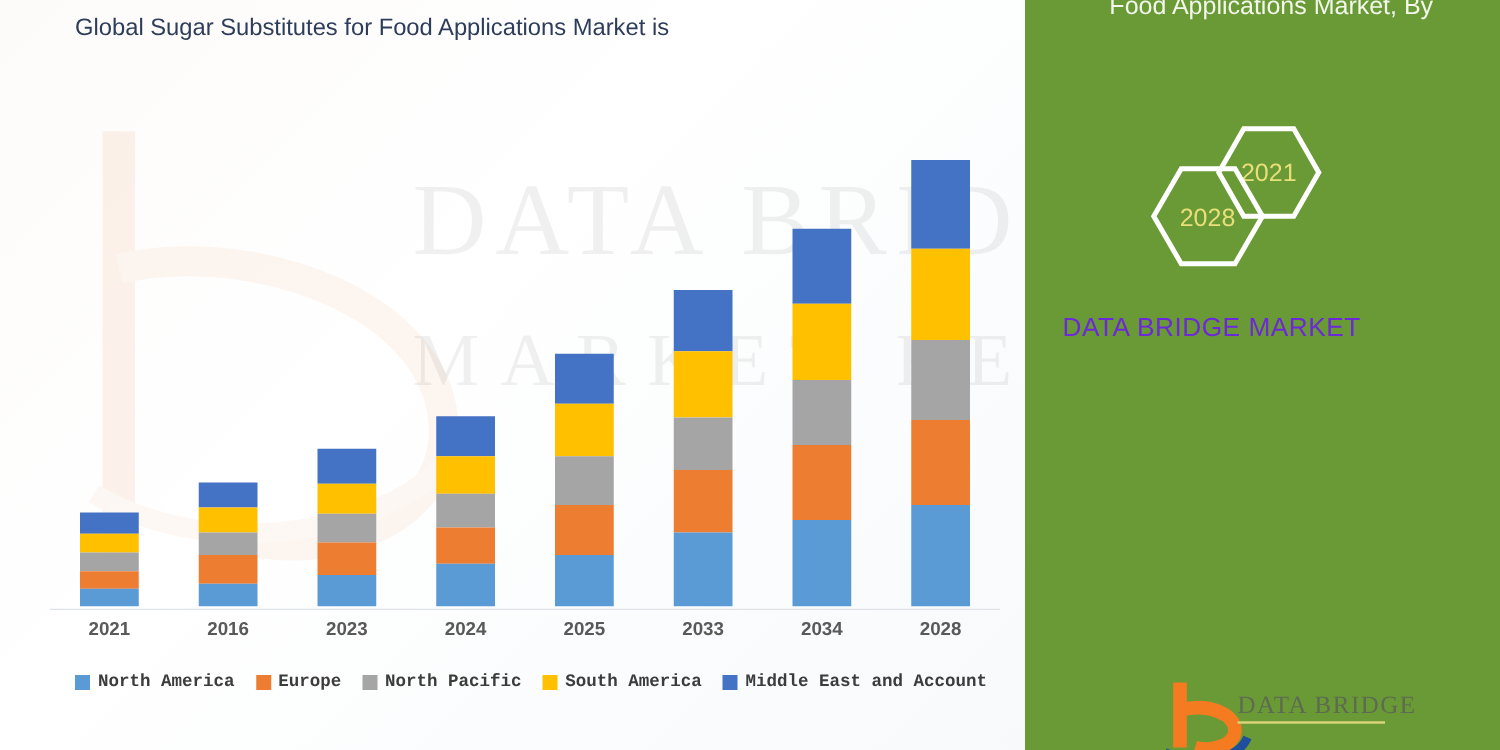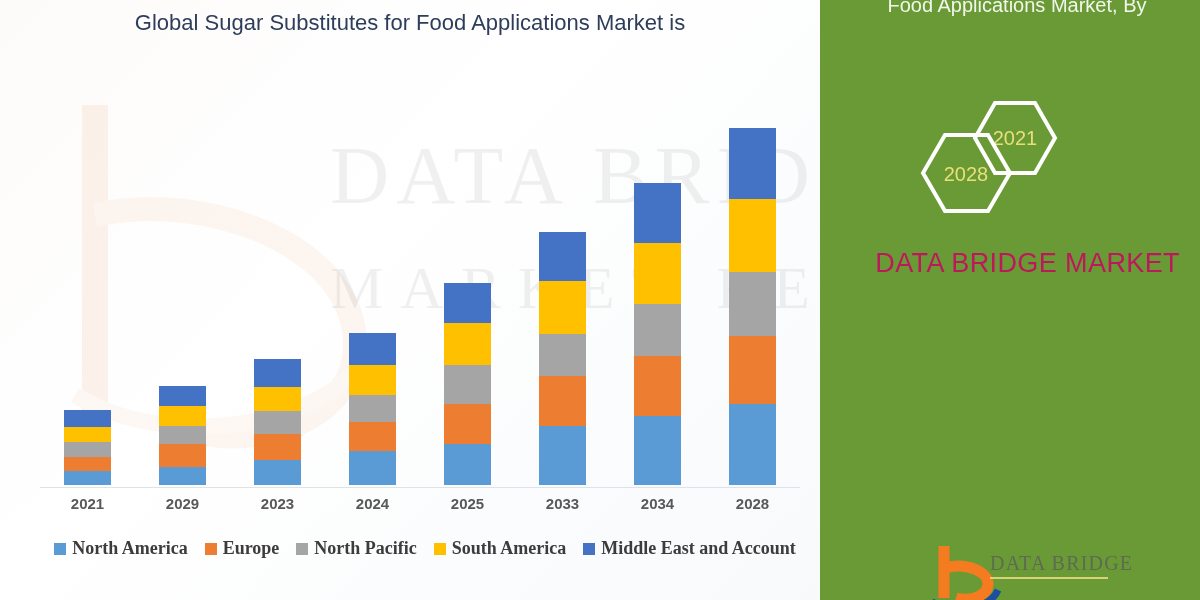--- a/index.html
+++ b/index.html
@@ -12,53 +12,53 @@
 
   
   .wm-b{position:absolute;left:55px;top:95px;width:330px;height:360px;opacity:.33;}
   
   .wm-text{position:absolute;left:330px;top:120px;width:560px;
     font-size:82px;line-height:112px;letter-spacing:7px;color:#000;opacity:.055;
     font-family:"Liberation Serif",serif;white-space:nowrap;pointer-events:none;}
   .wm-text .l2{letter-spacing:17px;font-size:60px;}
 
   
-  .chart-title{position:absolute;left:60px;top:8px;width:700px;text-align:center;
-    font-size:22px;line-height:30px;color:#2d3d5a;font-family:"Liberation Sans",sans-serif;}
+  .chart-title{position:absolute;left:60px;top:8px;width:700px;text-align:left;
+    font-size:19px;line-height:30px;color:#2d3d5a;font-family:"Liberation Sans",sans-serif;}
 
   
   .plot{position:absolute;left:40px;top:100px;width:760px;height:388px;}
   .axis-line{position:absolute;left:0;bottom:0;width:760px;height:1px;background:#dfe3e8;}
   .bars{position:absolute;left:0;top:0;width:760px;height:385px;display:flex;
     align-items:flex-end;justify-content:space-around;}
   .bar-col{width:90px;display:flex;flex-direction:column;justify-content:flex-end;align-items:center;height:385px;}
   .bar{width:47px;display:flex;flex-direction:column;}
   .seg{width:100%;}
 
   .xlabels{position:absolute;left:40px;top:495px;width:760px;display:flex;
     justify-content:space-around;}
   .xlabel{width:90px;text-align:center;font-size:15px;color:#595959;font-weight:bold;
     font-family:"Liberation Sans",sans-serif;}
 
   
   .legend{position:absolute;left:40px;top:538px;width:770px;display:flex;
     justify-content:center;align-items:center;gap:17px;}
   .legend-item{display:flex;align-items:center;gap:6px;}
   .legend-swatch{width:12px;height:12px;display:block;}
-  .legend-label{font-size:18px;color:#3c3c3c;font-weight:bold;
-    font-family:Liberation Serif, serif;white-space:nowrap;}
+  .legend-label{font-size:14px;color:#3c3c3c;font-weight:bold;
+    font-family:Liberation Mono, monospace;white-space:nowrap;}
 
   
   .right-pane{position:absolute;right:0;top:0;width:380px;height:600px;overflow:hidden;}
   .green-shape{position:absolute;right:0;top:0;width:380px;height:600px;background:#6a9a35;}
   .panel-title{position:absolute;right:18px;top:-10px;width:330px;text-align:center;
     font-size:20px;line-height:31px;color:#f2f6ec;font-family:"Liberation Sans",sans-serif;}
   .hexwrap{position:absolute;right:70px;top:95px;width:230px;height:130px;}
-  .brand{position:absolute;right:20px;top:248px;width:330px;text-align:right;
-    font-size:27px;line-height:30px;color:#be185d;letter-spacing:.4px;
+  .brand{position:absolute;right:20px;top:248px;width:330px;text-align:left;
+    font-size:21px;line-height:30px;color:#6d28d9;letter-spacing:.4px;
     font-family:"Liberation Sans",sans-serif;}
   .hex-num{font-size:20px;fill:#e9df7a;font-family:"Liberation Sans",sans-serif;}
 
   
   .logo{position:absolute;right:22px;bottom:-8px;width:250px;height:66px;}
 </style>
 </head>
 <body>
 
 <div id="root">
@@ -153,21 +153,21 @@
               <div class="seg" title="Europe 2028: 23.5" style="height: 68.0966px; background: rgb(237, 125, 49);"></div>
               <div class="seg" title="North America 2028: 28" style="height: 81.1364px; background: rgb(91, 155, 213);"></div>
             </div>
           </div>
         </div>
       <div class="axis-line"></div>
     </div>
 
     <div class="xlabels" id="xlabels">
         <div class="xlabel">2021</div>
-        <div class="xlabel">2029</div>
+        <div class="xlabel">2016</div>
         <div class="xlabel">2023</div>
         <div class="xlabel">2024</div>
         <div class="xlabel">2025</div>
         <div class="xlabel">2033</div>
         <div class="xlabel">2034</div>
         <div class="xlabel">2028</div>
       </div>
 
     <div class="legend" id="legend">
         <div class="legend-item">

